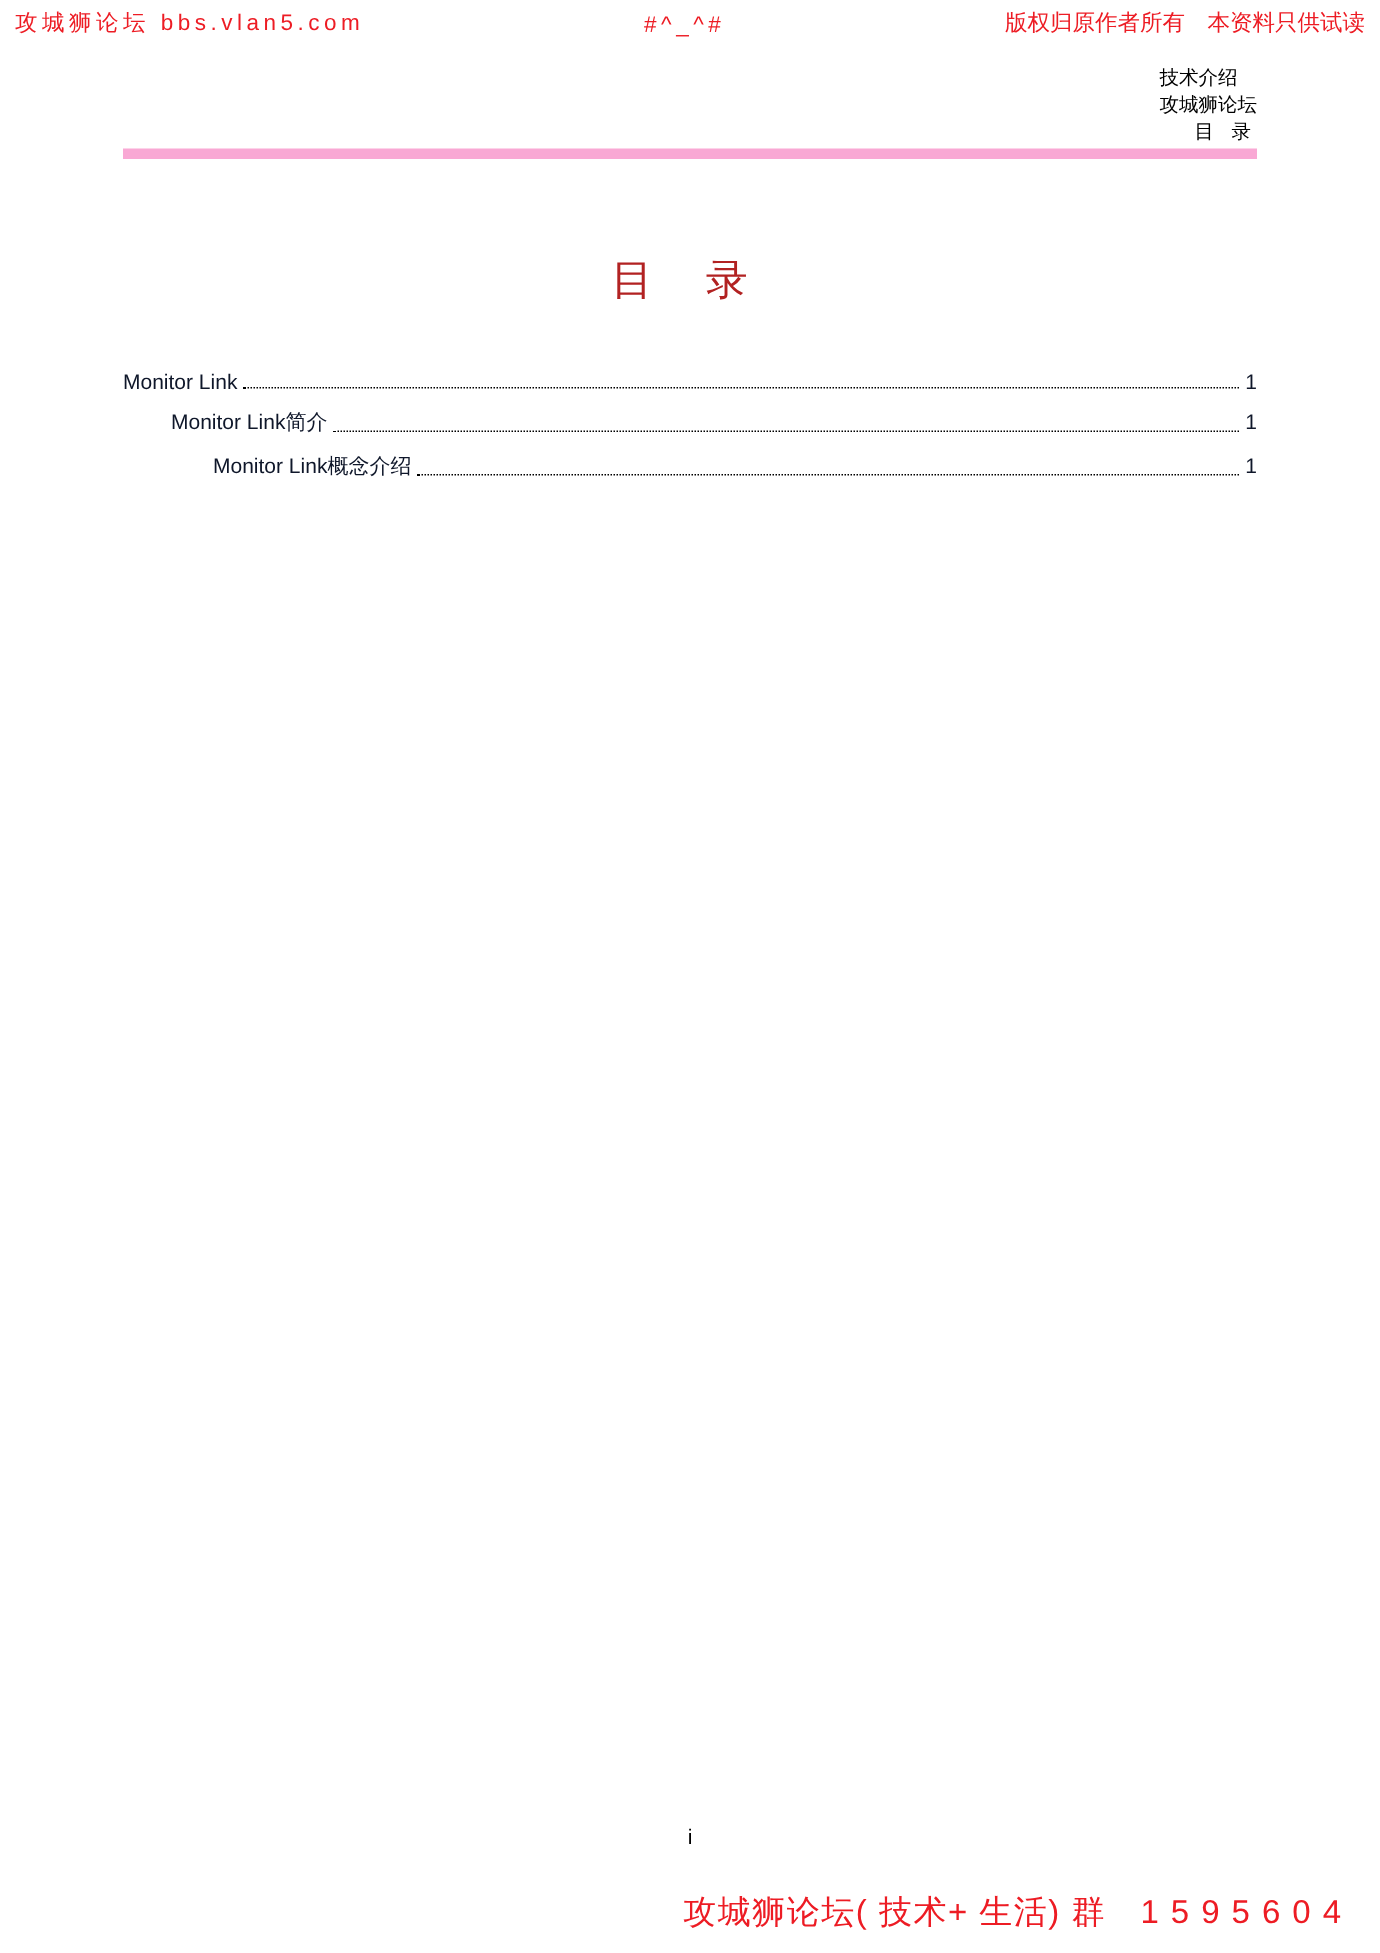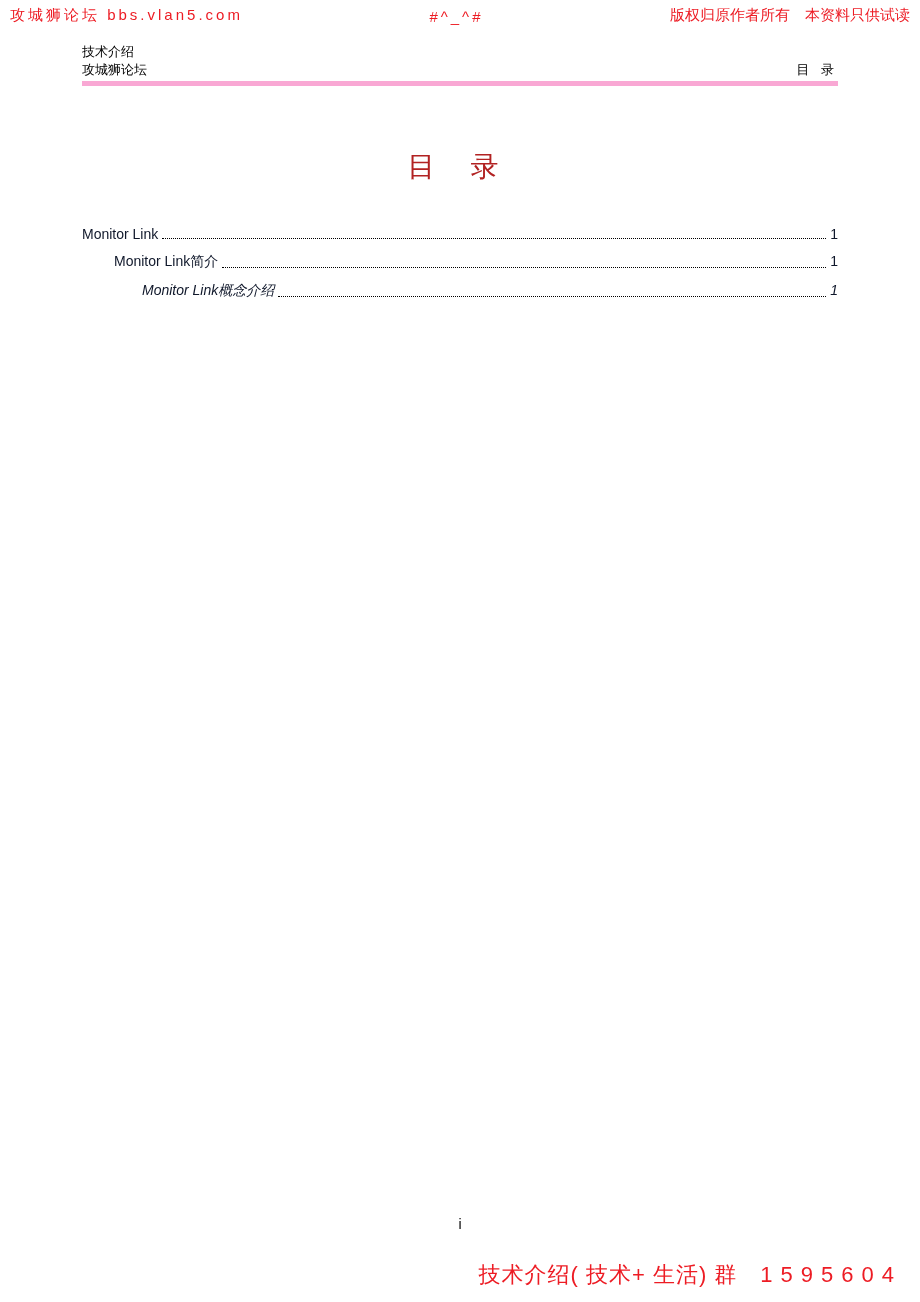--- a/index.html
+++ b/index.html
@@ -18,25 +18,26 @@
       font-size: 15px;
       letter-spacing: 3px;
     }
     .watermark-top .center { letter-spacing: 3px; }
     .watermark-top .right { letter-spacing: 0; }
     .page {
       padding: 0 82px;
     }
     .header-block {
       margin-top: 18px;
-      border-bottom: 5px solid #f9a8d4;
+      border-bottom: 7px solid #f9a8d4;
       padding-bottom: 2px;
       display: flex;
       justify-content: space-between;
       align-items: flex-end;
+      flex-direction: column;
     }
     .header-left {
       font-size: 13px;
       line-height: 1.4;
     }
     .header-right {
       font-size: 13px;
       letter-spacing: 4px;
     }
     .toc-title {
@@ -64,21 +65,21 @@
       flex: 1 1 auto;
       border-bottom: 1px dotted #000;
       margin: 0 4px 3px 4px;
       min-width: 10px;
       height: 1px;
       align-self: flex-end;
     }
     .toc-entry .pagenum { flex: 0 0 auto; }
     .indent-0 { padding-left: 0; }
     .indent-1 { padding-left: 32px; }
-    .indent-2 { padding-left: 60px; font-style: italic; }
+    .indent-2 { padding-left: 60px; }
     .page-number {
       position: absolute;
       bottom: 70px;
       left: 0; right: 0;
       text-align: center;
       font-size: 14px;
     }
     .watermark-bottom {
       position: absolute;
       bottom: 12px;
@@ -124,14 +125,14 @@
       <span class="label">Monitor Link概念介绍</span>
       <span class="dots"></span>
       <span class="pagenum">1</span>
     </div>
   </div>
 </div>
 
 <div class="page-number">i</div>
 
 <div class="watermark-bottom">
-  <span>技术介绍( 技术+ 生活) 群　</span><span class="num">1595604</span>
+  <span>攻城狮论坛( 技术+ 生活) 群　</span><span class="num">1595604</span>
 </div>
 
 </body></html>

